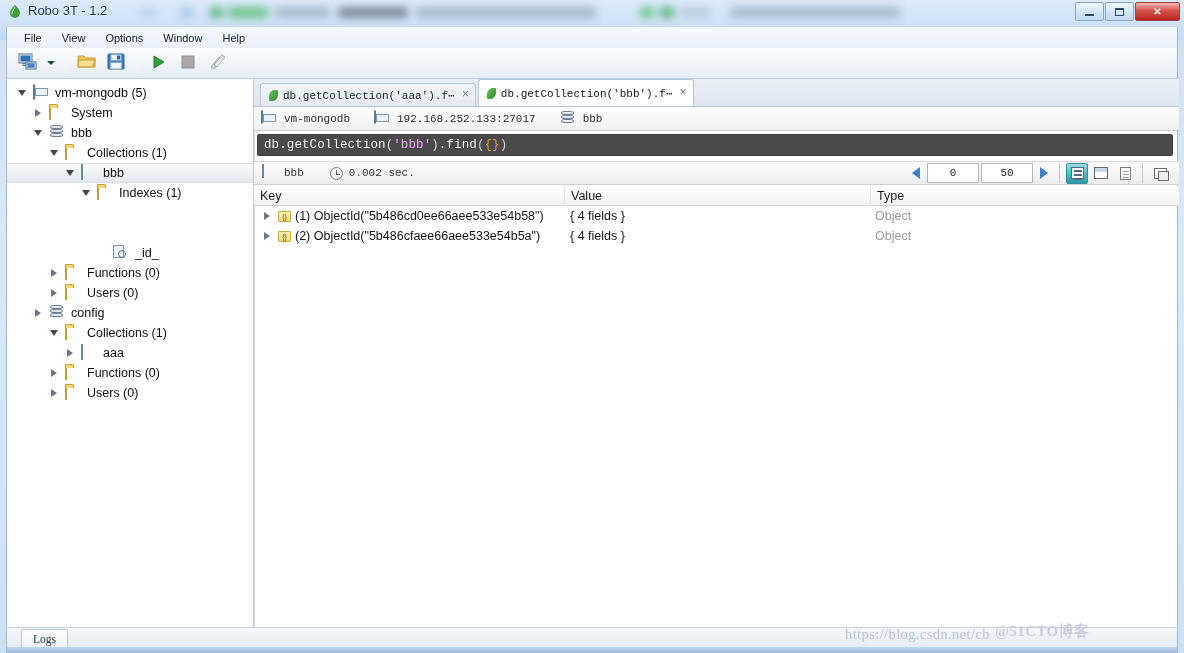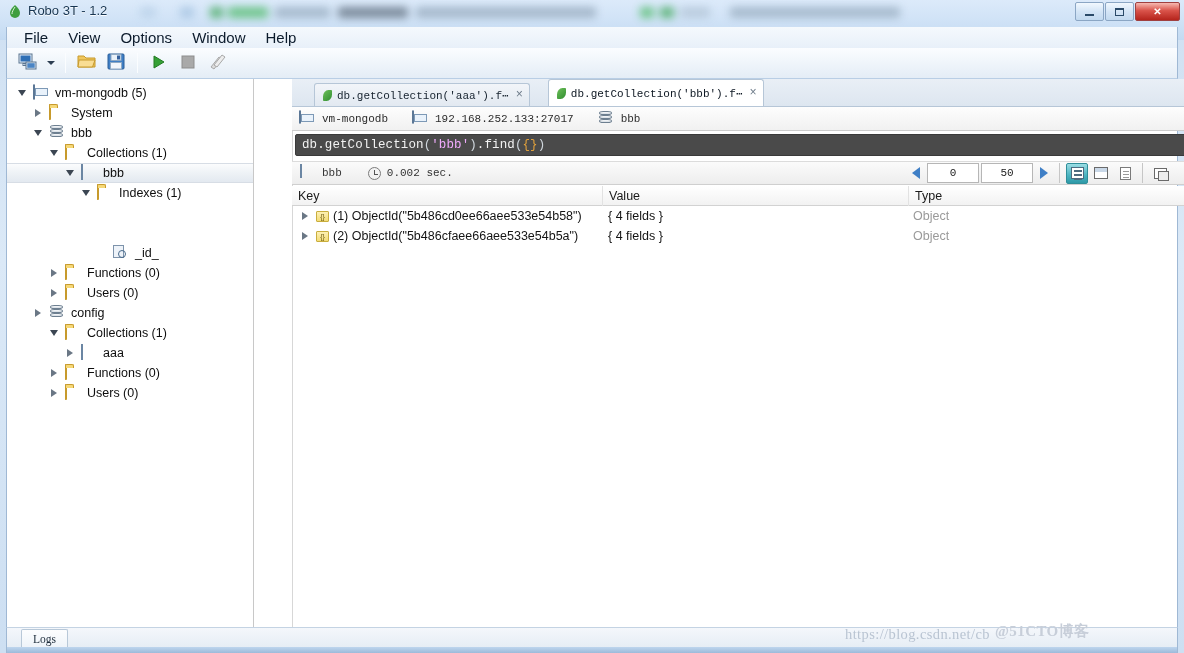--- a/index.html
+++ b/index.html
@@ -58,21 +58,21 @@
   .wc-min { width: 9px; height: 0; border-bottom: 2px solid #2a4a68; margin-top: 6px; }
 
   
   .menubar {
     position: absolute; left: 6px; top: 27px; width: 1172px; height: 21px;
     background: linear-gradient(180deg,#f5f9fd 0%, #e8f0f9 100%);
     border-left: 1px solid #9fb8d4; border-right: 1px solid #9fb8d4;
     display: flex; align-items: center; padding-left: 8px; gap: 2px;
   }
   .menu-item {
-    padding: 2px 9px; font-size: 15px; color: #0c1b2c; cursor: default;
+    padding: 2px 9px; font-size: 11px; color: #0c1b2c; cursor: default;
   }
 
   
   .toolbar {
     position: absolute; left: 6px; top: 48px; width: 1172px; height: 31px;
     background: linear-gradient(180deg,#fbfdff 0%, #eef4fa 55%, #e4edf6 100%);
     border-left: 1px solid #9fb8d4; border-right: 1px solid #9fb8d4;
     border-bottom: 1px solid #b9cee5;
     display: flex; align-items: center; padding-left: 8px; gap: 3px;
   }
@@ -85,21 +85,20 @@
   .caret-btn { width: 13px; height: 24px; display:flex; align-items:center; justify-content:center;}
   .caret { width:0;height:0;border-left:4px solid transparent;border-right:4px solid transparent;
            border-top:4px solid #2d3e52;}
 
   
   .mainwrap {
     position: absolute; left: 6px; top: 79px; width: 1172px; height: 548px;
     background: #ffffff;
     border-left: 1px solid #9fb8d4; border-right: 1px solid #9fb8d4;
     display: flex;
-    gap: 38px;
   }
 
   
   .sidebar {
     width: 247px; height: 548px; background: #ffffff;
     border-right: 1px solid #c8c8c8;
     position: relative; overflow: hidden;
   }
   .tree { padding: 4px 0 0 0; }
   .trow {
@@ -184,21 +183,21 @@
     position: absolute; left: 0; top: 0; width: 925px; height: 28px;
     background: linear-gradient(180deg,#e9eff6 0%, #dde6f0 100%);
     border-bottom: 1px solid #b6c6d7;
     display: flex; align-items: flex-end; padding-left: 6px;
   }
   .tab {
     height: 23px; display: flex; align-items: center; gap: 5px;
     padding: 0 6px 0 8px; margin-right: 2px;
     font-family: "Liberation Mono", monospace; font-size: 11px; color: #16222e;
     background: linear-gradient(180deg,#f2f5f9 0%, #e2e9f1 100%);
-    border: 1px solid #b6c6d7; border-bottom: none; border-radius: 3px 3px 0 0; margin-left: 16px;
+    border: 1px solid #b6c6d7; border-bottom: none; border-radius: 3px 3px 0 0;
   }
   .tab.active {
     height: 27px; background: #ffffff; border-color: #b6c6d7;
     color: #0b1520;
   }
   .leaf {
     width: 9px; height: 11px; flex: 0 0 9px;
     background: linear-gradient(135deg,#6ebf5a 0%, #2f8d2f 100%);
     border-radius: 60% 10% 60% 10%;
   }

